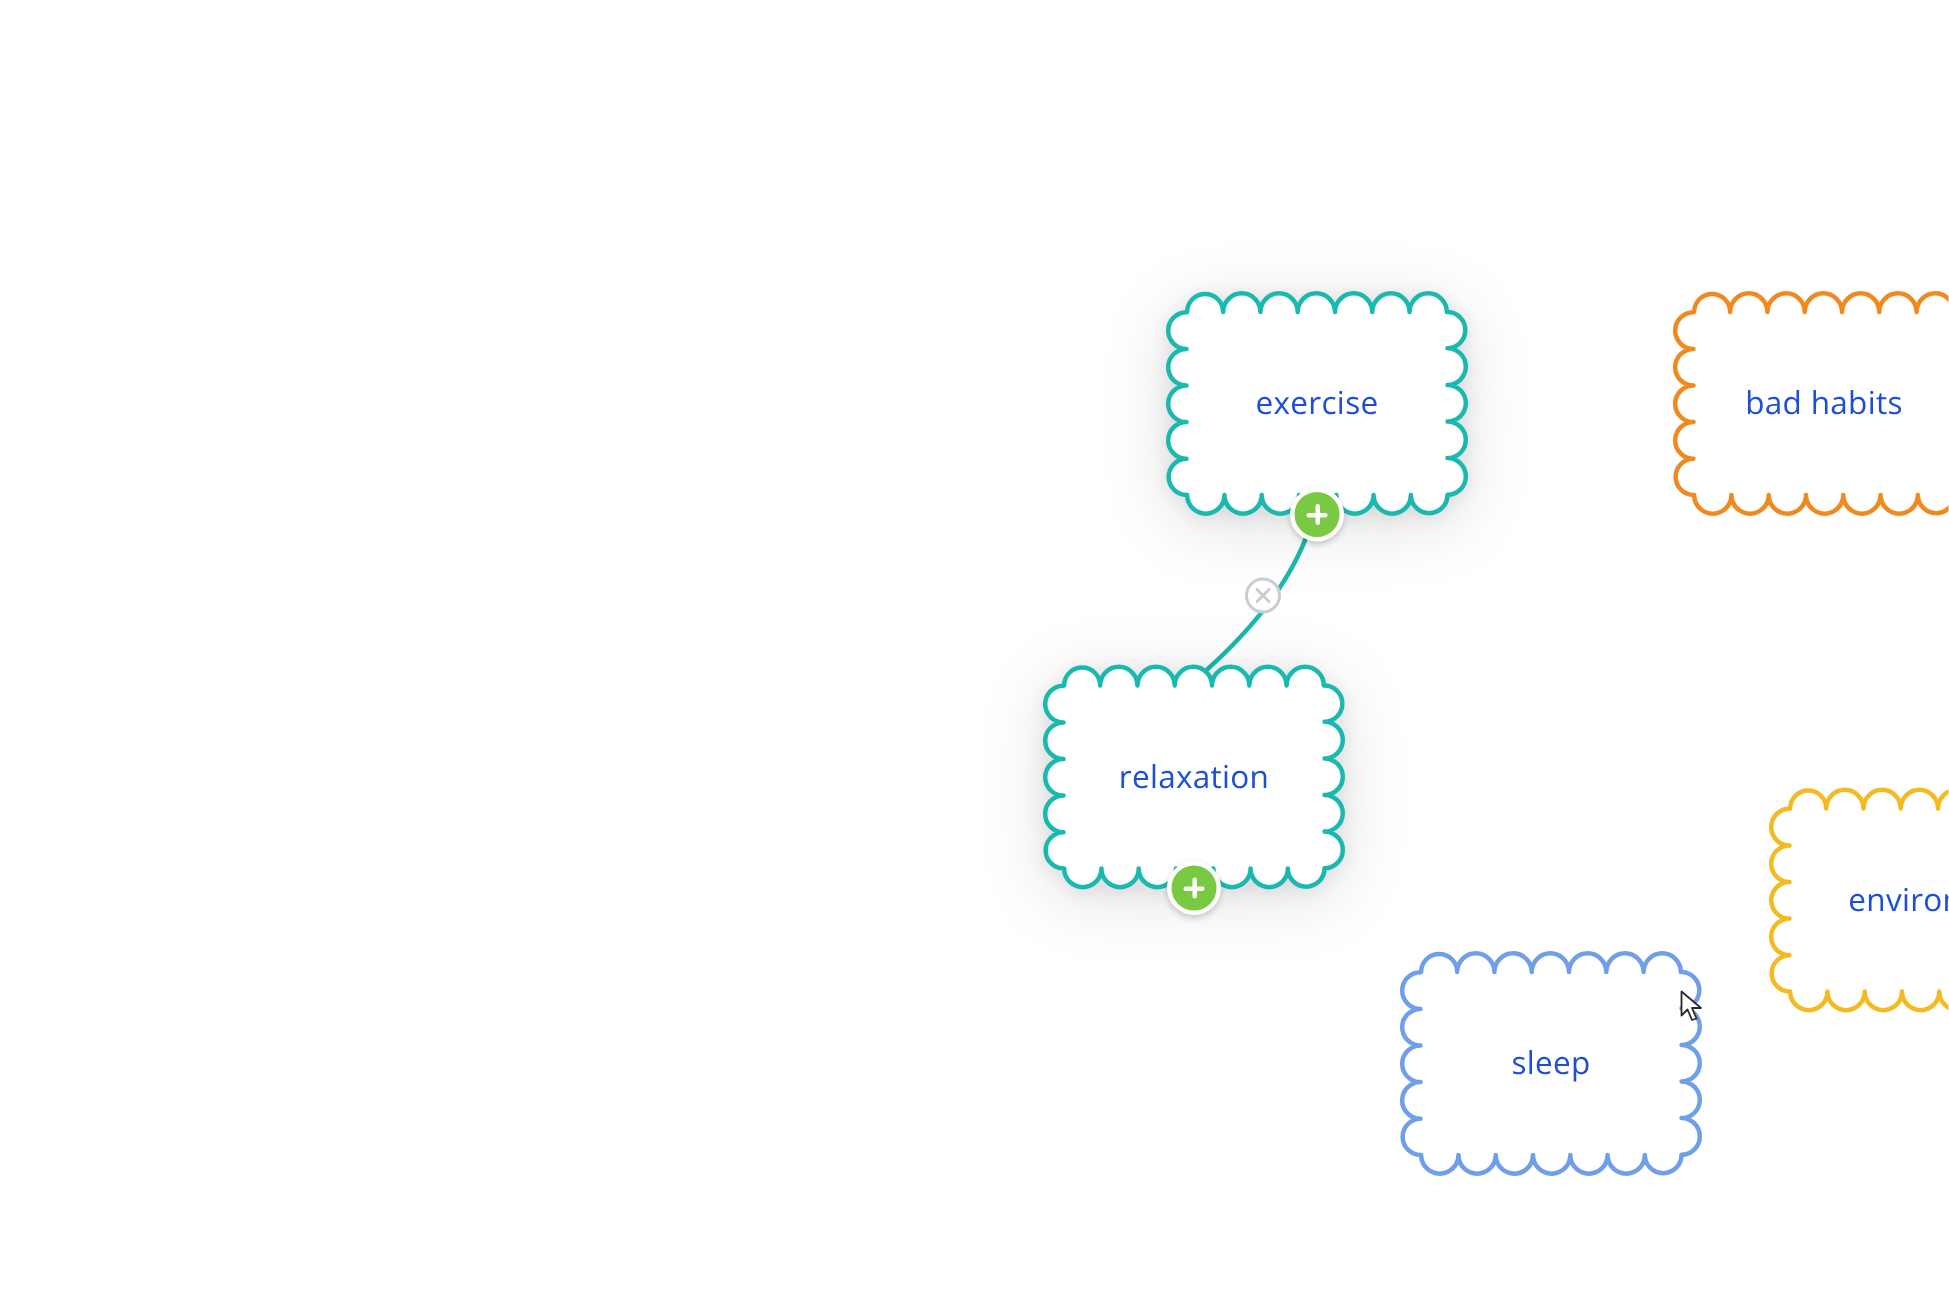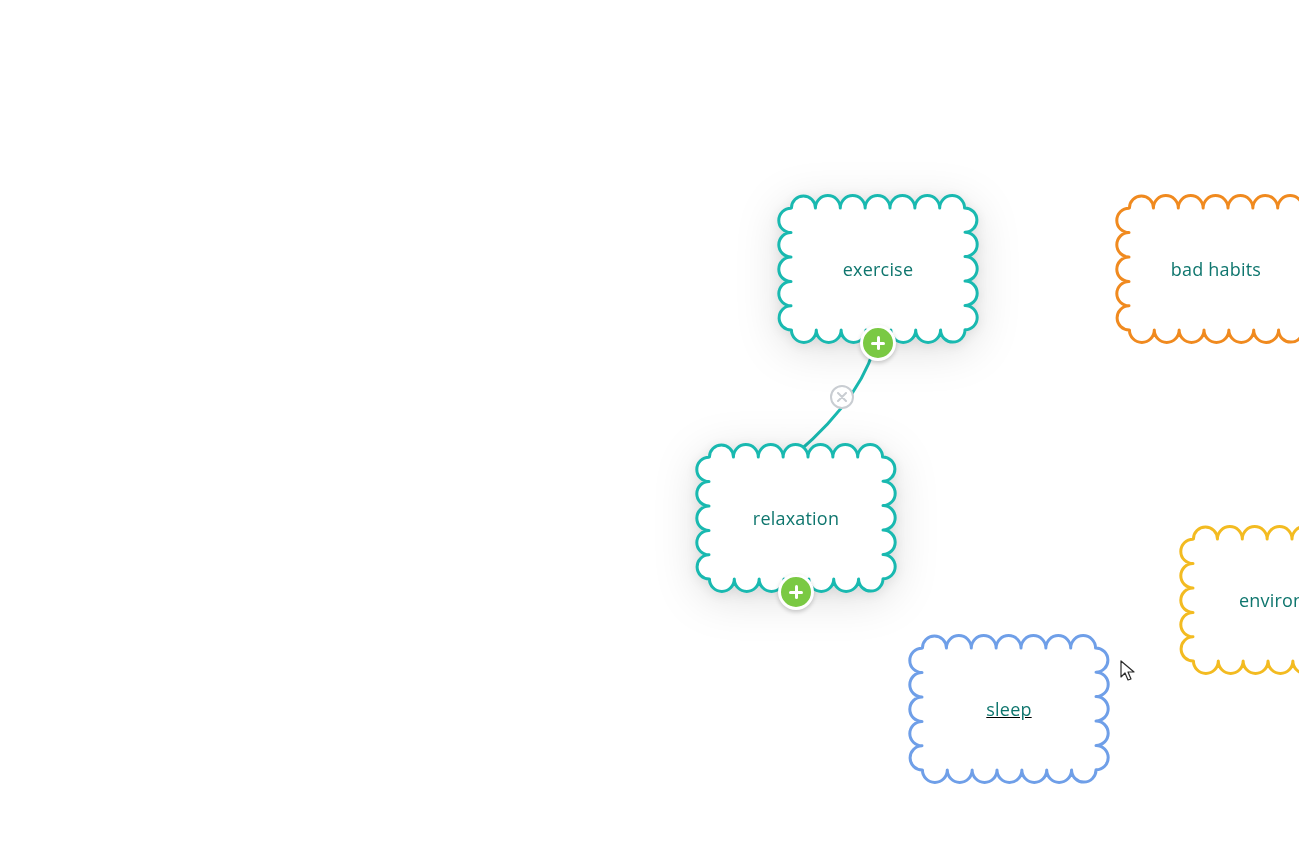--- a/index.html
+++ b/index.html
@@ -28,22 +28,22 @@
     position: absolute;
     cursor: pointer;
   }
   
   .cloud {
     position: relative;
     box-sizing: border-box;
     display: flex;
     align-items: center;
     justify-content: center;
-    color: #0f766e;
-    font-size: 18px;
+    color: #1d4ed8;
+    font-size: 21px;
     letter-spacing: 0.2px;
   }
   
   .node.selected .cloud {
     filter: drop-shadow(0 8px 22px rgba(0,0,0,.12)) drop-shadow(0 2px 6px rgba(0,0,0,.08));
   }
   .cloud svg.border {
     position: absolute;
     left: 0; top: 0; width: 100%; height: 100%;
     pointer-events: none;
@@ -129,21 +129,21 @@
   <div class="node selected" id="node-relaxation" style="left: 694px; top: 442px; width: 204px; height: 152px;">
     <div class="cloud" style="width: 204px; height: 152px; text-align: right;">
       <svg class="border" viewBox="0 0 204 152" preserveAspectRatio="none">
           <path d="M 15.43 15.00 A 12 12 0 0 1 39.43 15.00 A 12 12 0 0 1 64.29 15.00 A 12 12 0 0 1 89.14 15.00 A 12 12 0 0 1 114.00 15.00 A 12 12 0 0 1 138.86 15.00 A 12 12 0 0 1 163.71 15.00 A 12 12 0 0 1 188.57 15.00 A 12 12 0 0 1 189.00 39.20 A 12 12 0 0 1 189.00 63.60 A 12 12 0 0 1 189.00 88.00 A 12 12 0 0 1 189.00 112.40 A 12 12 0 0 1 189.00 136.80 A 12 12 0 0 1 164.57 137.00 A 12 12 0 0 1 139.71 137.00 A 12 12 0 0 1 114.86 137.00 A 12 12 0 0 1 90.00 137.00 A 12 12 0 0 1 65.14 137.00 A 12 12 0 0 1 40.29 137.00 A 12 12 0 0 1 15.43 137.00 A 12 12 0 0 1 15.00 112.80 A 12 12 0 0 1 15.00 88.40 A 12 12 0 0 1 15.00 64.00 A 12 12 0 0 1 15.00 39.60 A 12 12 0 0 1 15.00 15.20 Z" fill="#ffffff" stroke="#19b9b0" stroke-width="3" stroke-linejoin="round"></path>
         </svg>
       <span class="label">relaxation</span>
     </div>
     <div class="add-btn"></div>
   </div>
 
-  <div class="node" id="node-sleep" style="left: 907px; top: 633px; width: 204px; height: 152px; text-decoration: underline;">
+  <div class="node" id="node-sleep" style="left: 932px; top: 633px; width: 204px; height: 152px;">
     <div class="cloud" style="width: 204px; height: 152px;">
       <svg class="border" viewBox="0 0 204 152" preserveAspectRatio="none">
           <path d="M 15.43 15.00 A 12 12 0 0 1 39.43 15.00 A 12 12 0 0 1 64.29 15.00 A 12 12 0 0 1 89.14 15.00 A 12 12 0 0 1 114.00 15.00 A 12 12 0 0 1 138.86 15.00 A 12 12 0 0 1 163.71 15.00 A 12 12 0 0 1 188.57 15.00 A 12 12 0 0 1 189.00 39.20 A 12 12 0 0 1 189.00 63.60 A 12 12 0 0 1 189.00 88.00 A 12 12 0 0 1 189.00 112.40 A 12 12 0 0 1 189.00 136.80 A 12 12 0 0 1 164.57 137.00 A 12 12 0 0 1 139.71 137.00 A 12 12 0 0 1 114.86 137.00 A 12 12 0 0 1 90.00 137.00 A 12 12 0 0 1 65.14 137.00 A 12 12 0 0 1 40.29 137.00 A 12 12 0 0 1 15.43 137.00 A 12 12 0 0 1 15.00 112.80 A 12 12 0 0 1 15.00 88.40 A 12 12 0 0 1 15.00 64.00 A 12 12 0 0 1 15.00 39.60 A 12 12 0 0 1 15.00 15.20 Z" fill="#ffffff" stroke="#6f9fe8" stroke-width="3" stroke-linejoin="round"></path>
         </svg>
       <span class="label">sleep</span>
     </div>
   </div>
 
   <div class="node" id="node-bad_habits" style="left: 1114px; top: 193px; width: 204px; height: 152px;">
     <div class="cloud" style="width: 204px; height: 152px;">

